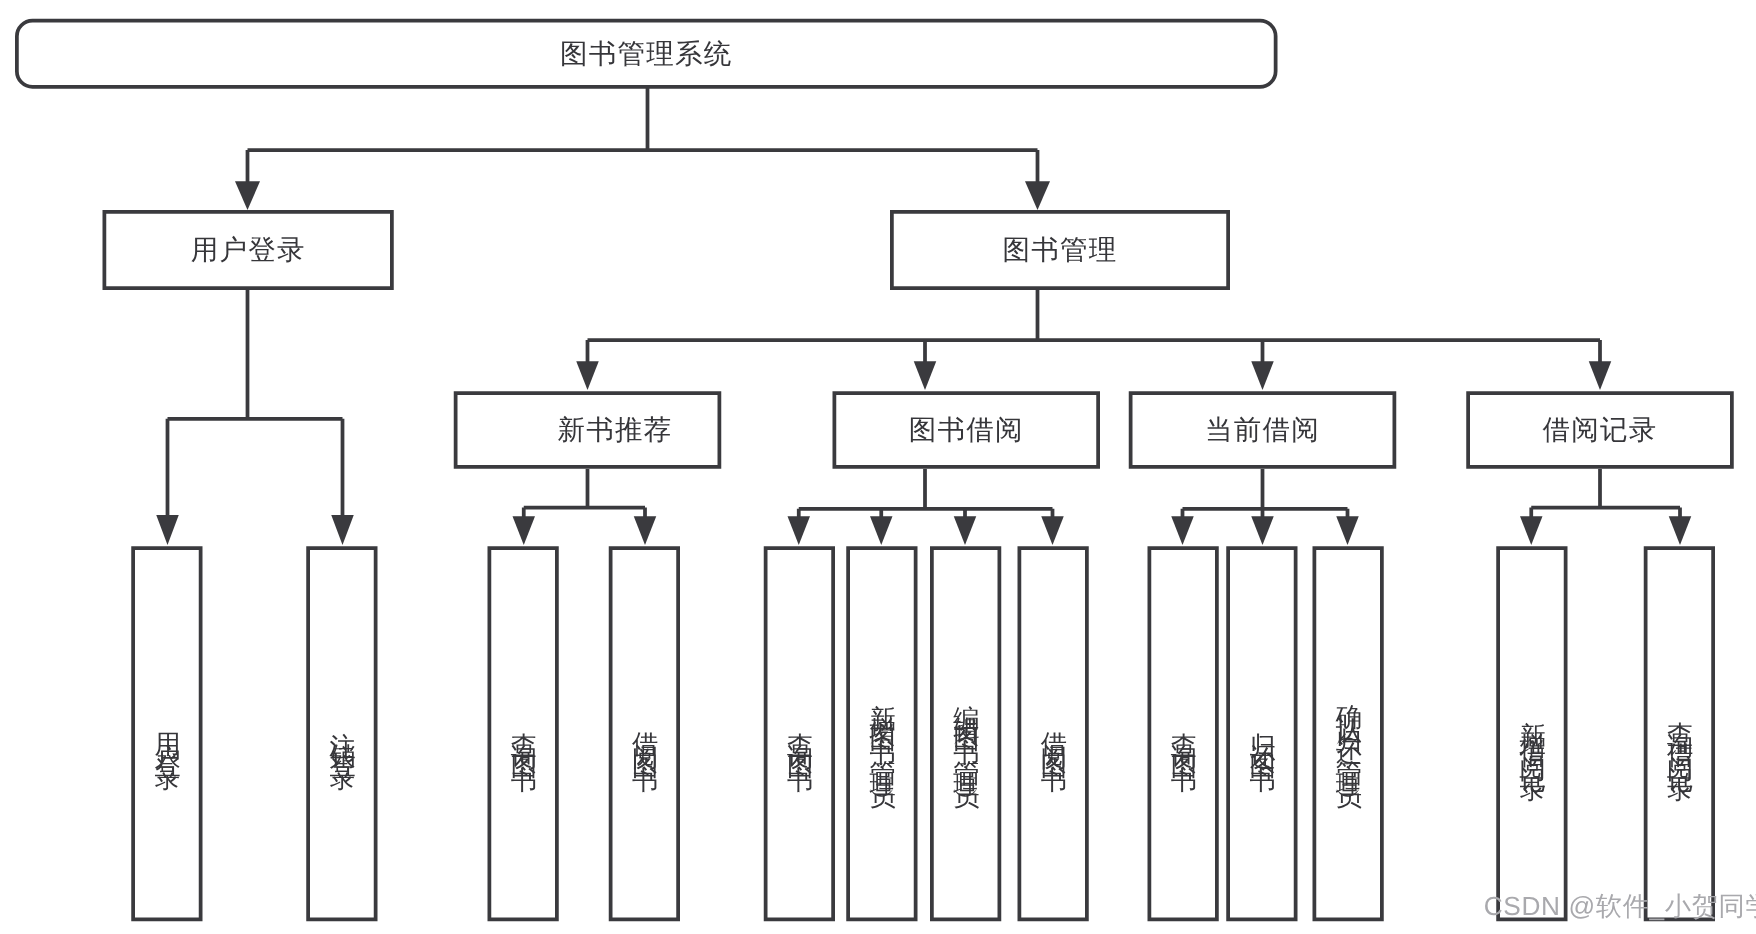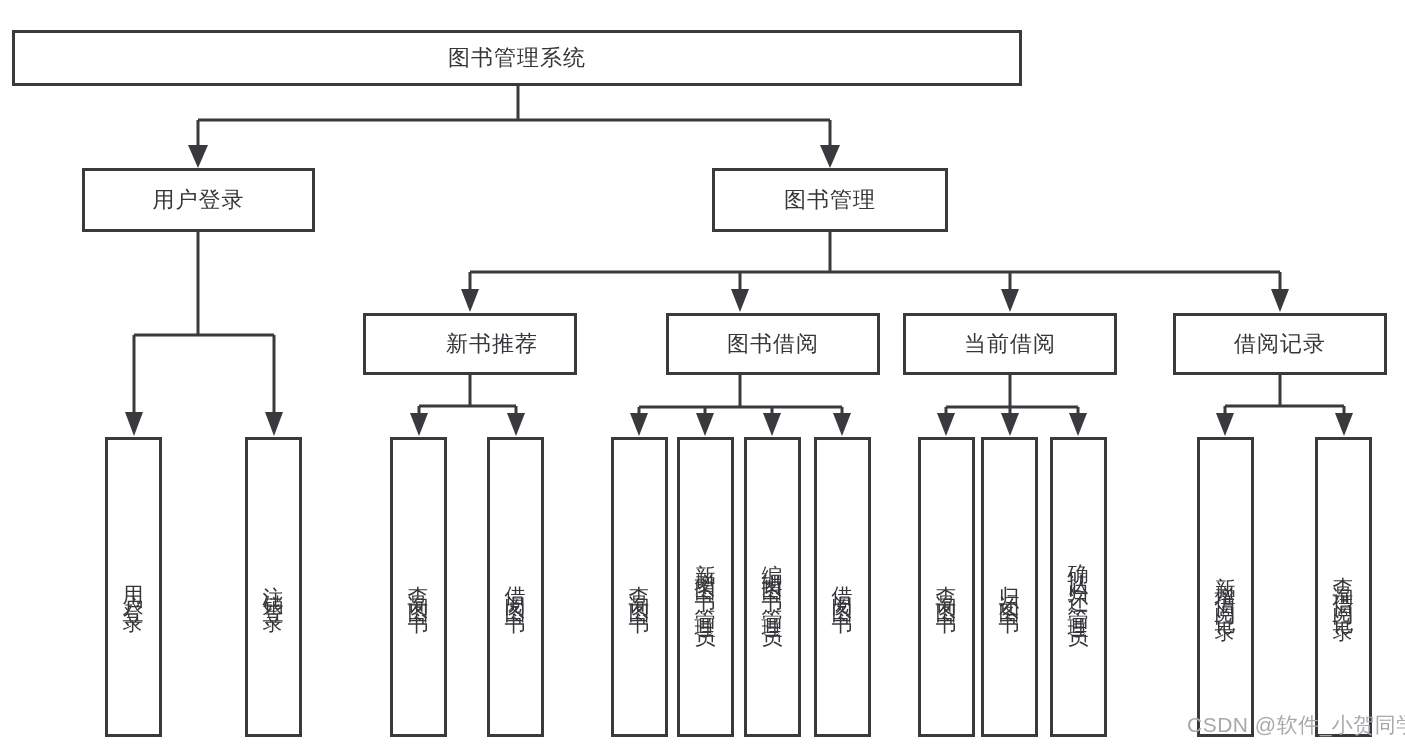--- a/index.html
+++ b/index.html
@@ -32,21 +32,21 @@
     align-items: center;
     justify-content: center;
     color: #36363a;
     z-index: 2;
   }
   .box.h {
     font-size: 22px;
     letter-spacing: 1px;
     white-space: nowrap;
   }
-  .box.root  { left: 12px;   top: 30px;  width: 1010px; height: 56px; }
+  .box.root  { left: 12px;   top: 15px;  width: 1010px; height: 56px; border-radius: 14px; }
   .box.lvl2  { top: 168px; height: 64px; }
   .box.lvl3  { top: 313px; height: 62px; width: 214px; }
   .box.v {
     top: 437px;
     height: 300px;
     width: 57px;
   }
   .box.v span {
     writing-mode: vertical-rl;
     text-orientation: mixed;
@@ -119,21 +119,21 @@
     <g>
       <path class="stroke" d="M1280 375 V406 M1225 406 H1344 M1225 406 V414 M1344 406 V414"></path>
       <polygon class="arrow" points="1216,413 1234,413 1225,436"></polygon>
       <polygon class="arrow" points="1335,413 1353,413 1344,436"></polygon>
     </g>
   </svg>
 
   <div class="box h root">图书管理系统</div>
 
   <div class="box h lvl2" style="left:82px; width:233px;">用户登录</div>
-  <div class="box h lvl2" style="left:712px; width:236px;">图书管理</div>
+  <div class="box h lvl2" style="left:712px; width:272px;">图书管理</div>
 
   <div class="box h lvl3" style="left:363px;padding-left:44px;">新书推荐</div>
   <div class="box h lvl3" style="left:633px;margin-left:33px;">图书借阅</div>
   <div class="box h lvl3" style="left:903px;">当前借阅</div>
   <div class="box h lvl3" style="left:1173px;">借阅记录</div>
 
   <div class="box v" style="left:105px;">
     <span>用户登录</span>
   </div>
   <div class="box v" style="left:245px;">

